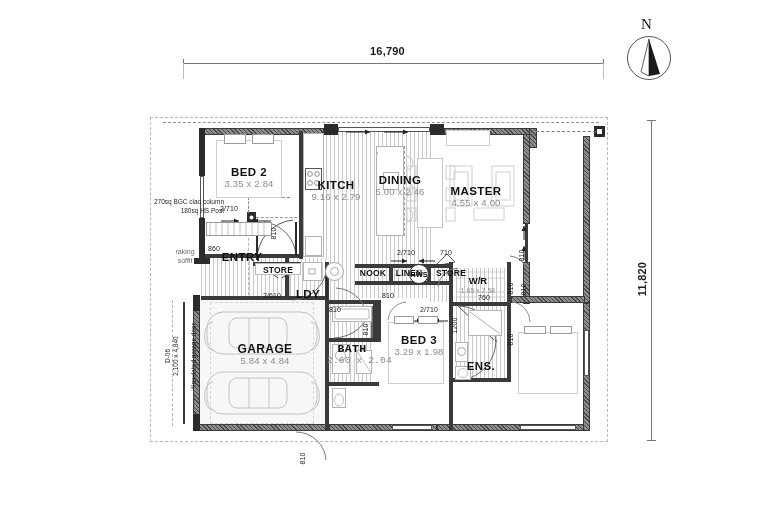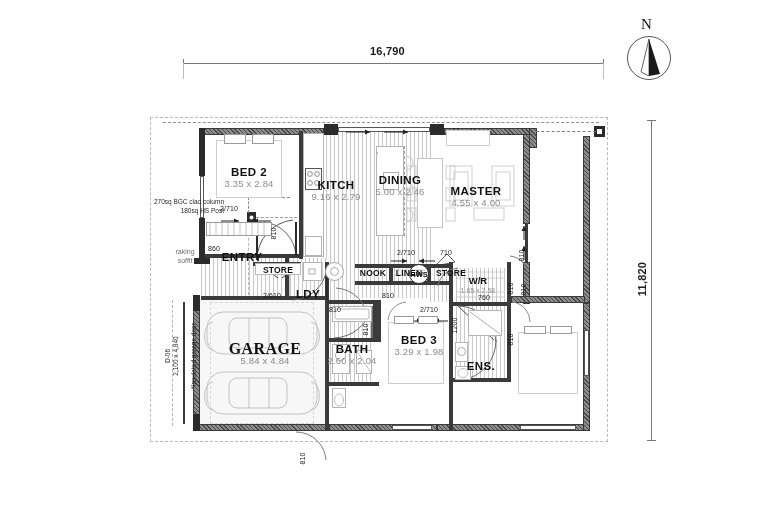--- a/index.html
+++ b/index.html
@@ -480,25 +480,25 @@
   <div class="room small" style="left:430px;top:267px;width:42px;">
     <span class="nm">STORE</span>
   </div>
 
   <div class="room tiny" style="left:456px;top:275px;width:44px;">
     <span class="nm" style="font-size:9.5px;">W/R</span>
     <span class="dim">1.65 x 2.58</span>
   </div>
 
   <div class="room" style="left:220px;top:343px;width:90px;">
-    <span class="nm" style="font-size:16px;font-family:Liberation Serif, serif;">GARAGE</span>
+    <span class="nm" style="font-size:12px;">GARAGE</span>
     <span class="dim">5.84 x 4.84</span>
   </div>
 
-  <div class="room" style="left:327px;top:343px;width:50px;">
+  <div class="room" style="left:327px;top:343px;width:50px;font-family:Liberation Mono, monospace;">
     <span class="nm">BATH</span>
     <span class="dim">2.60 x 2.04</span>
   </div>
 
   <div class="room" style="left:388px;top:334px;width:62px;">
     <span class="nm">BED 3</span>
     <span class="dim">3.29 x 1.98</span>
   </div>
 
   <div class="room" style="left:459px;top:360px;width:44px;">

